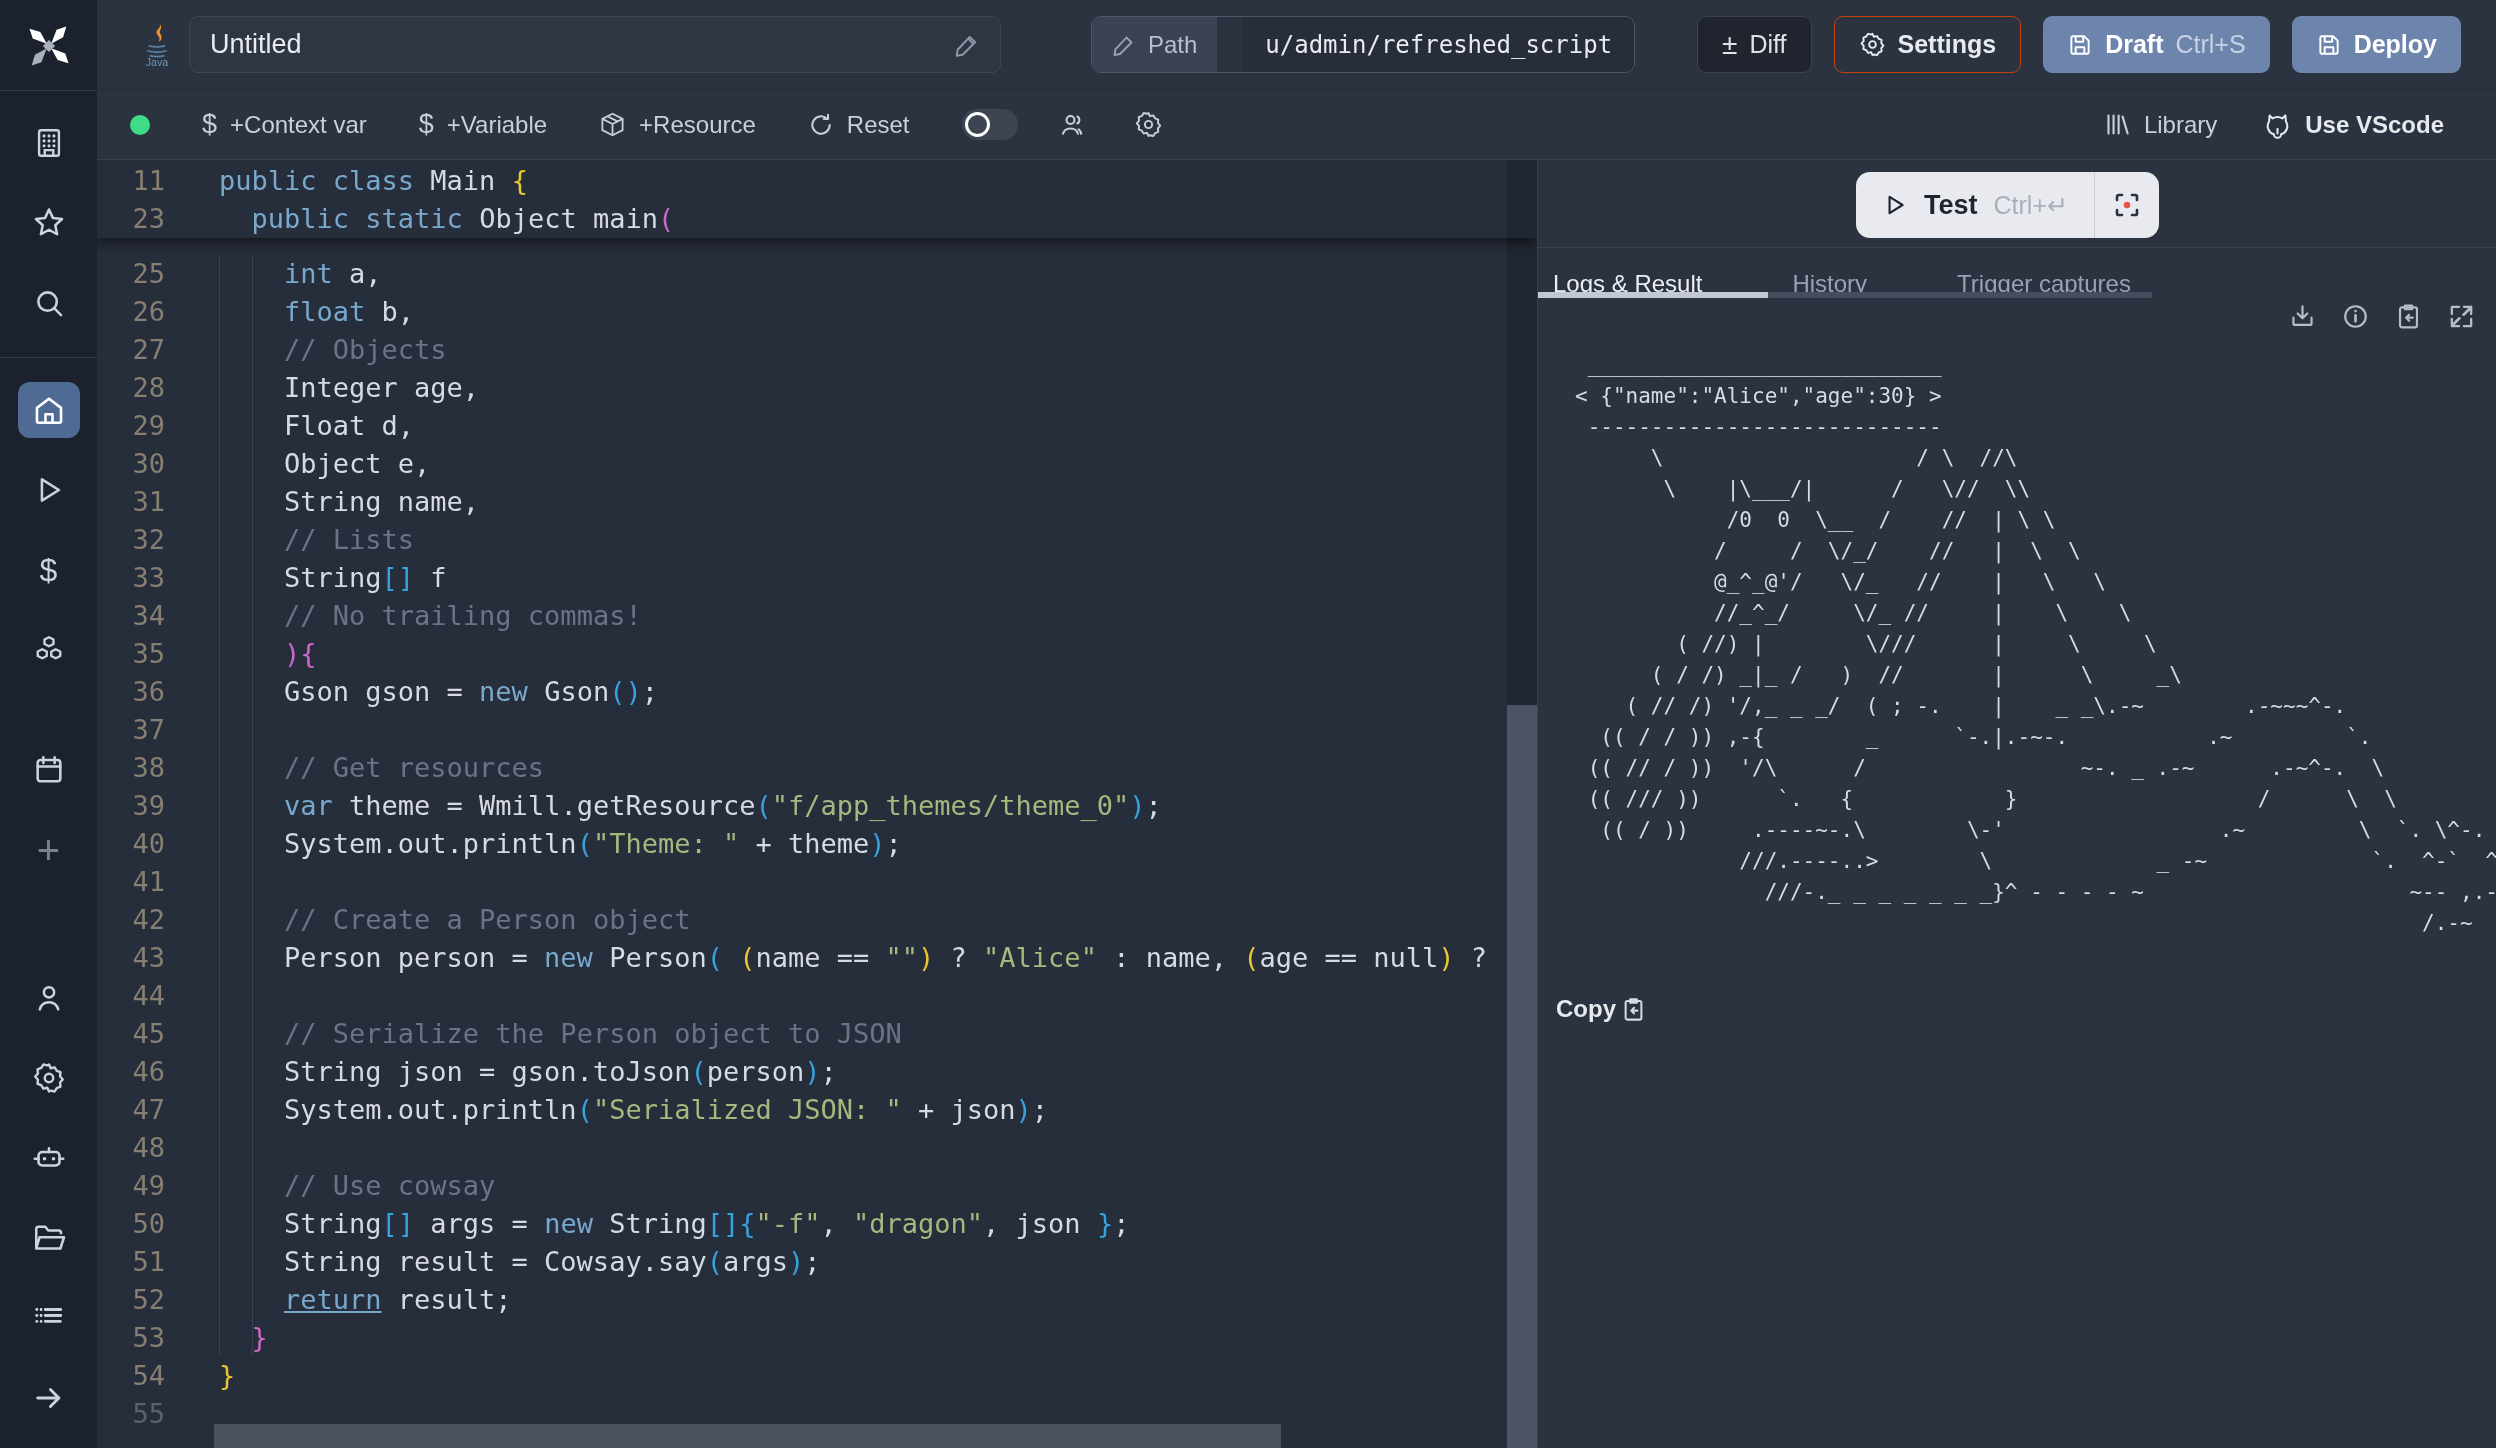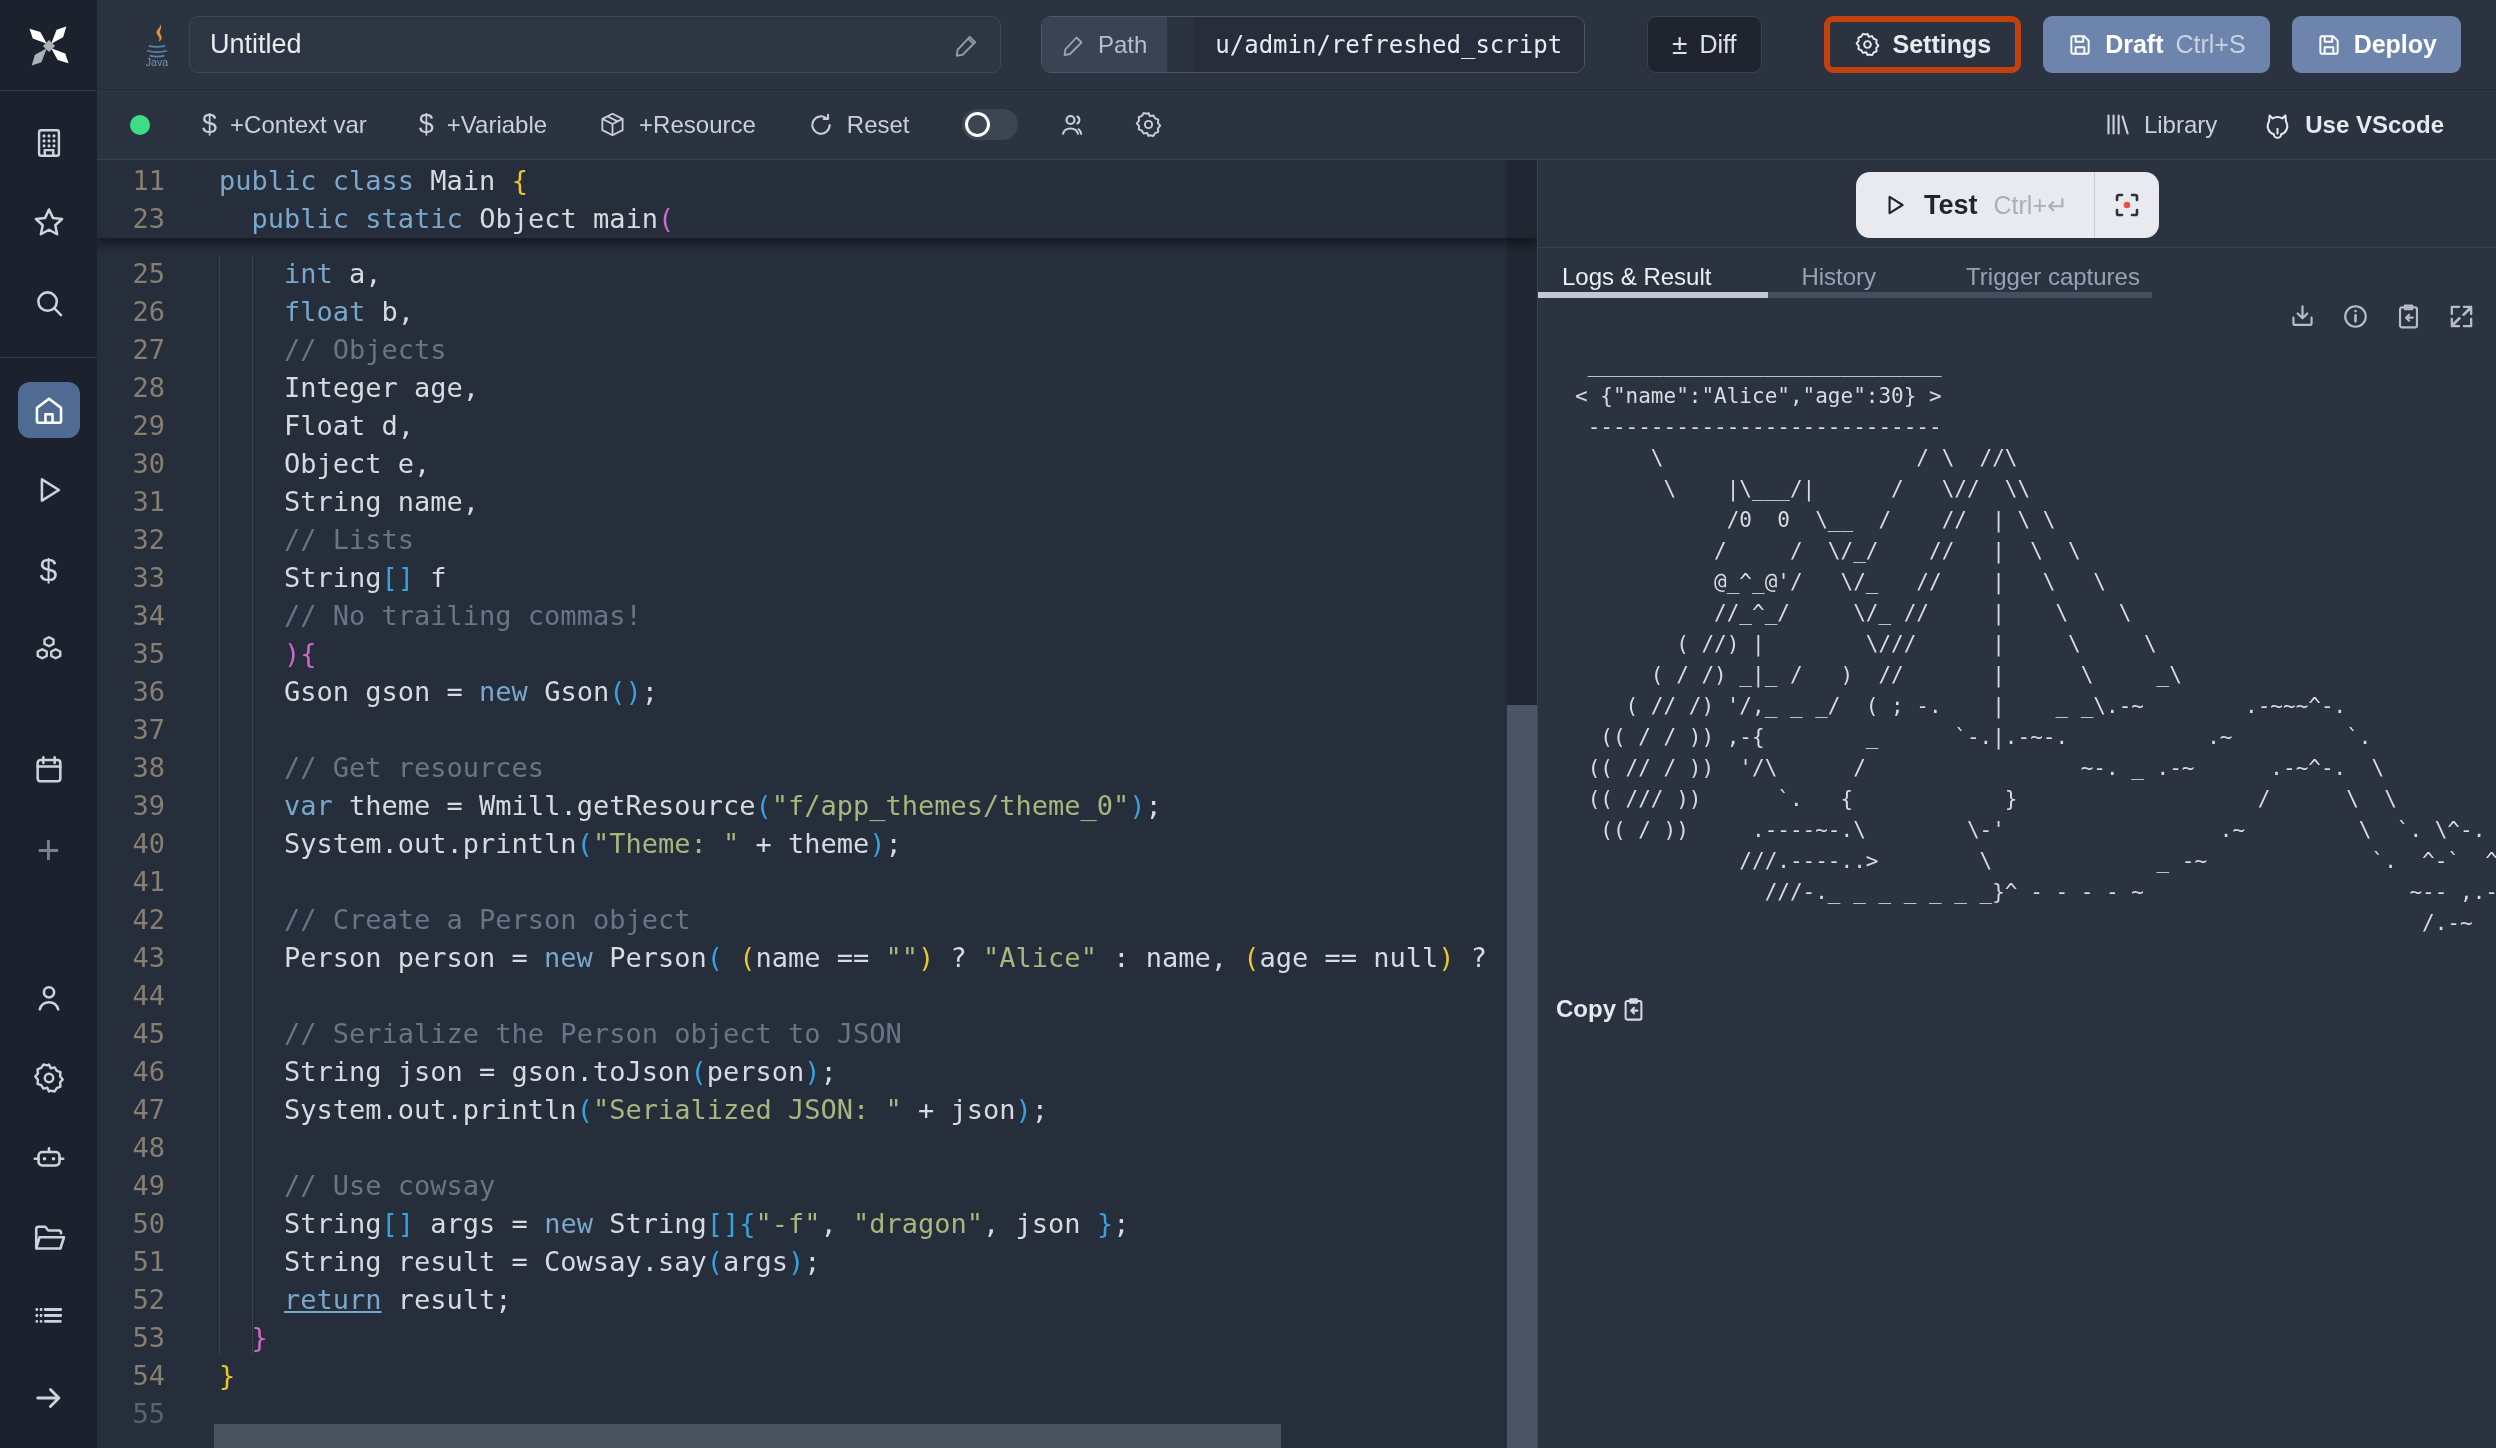--- a/index.html
+++ b/index.html
@@ -36,21 +36,21 @@
   .path-widget{display:flex;height:57px;border:1px solid #4e5668;border-radius:10px;overflow:hidden;
                cursor:pointer;margin-right:40px;gap:26px;}
   .path-left{display:flex;align-items:center;gap:12px;background:#3a4254;color:#b6bfcc;
              padding:0 20px;font-size:24px;}
   .path-value{display:flex;align-items:center;background:#272d3a;color:#e8ebf0;padding:0 22px;
               font-family:"DejaVu Sans Mono",monospace;font-size:24px;}
   .tb-btn{height:57px;border-radius:9px;display:flex;align-items:center;gap:12px;padding:0 24px;
           font-size:25px;font-weight:bold;cursor:pointer;color:#e7eaef;}
   .tb-btn .shortcut{font-weight:normal;color:#c8d2e2;}
   #diff-btn{background:#20242e;border:1px solid #3b4252;font-weight:normal;color:#dfe3e9;}
-  #settings-btn{background:transparent;border:6px solid #c2410c;font-weight:normal;margin-left:40px;}
+  #settings-btn{background:transparent;border:1px solid #c2410c;font-weight:normal;}
   #draft-btn,#deploy-btn{background:var(--accent-blue);color:#fff;}
   .plusminus{font-size:28px;font-weight:normal;color:#dfe3e9;line-height:1;}
 
   
   #toolbar{position:absolute;left:97px;top:90px;width:2399px;height:70px;background:var(--panel-bg);
            border-bottom:1px solid var(--border);display:flex;align-items:center;}
   .tl-left{display:flex;align-items:center;margin-left:33px;gap:52px;}
   .status-dot{width:20px;height:20px;border-radius:50%;background:var(--success-green);}
   .tl-item{display:flex;align-items:center;gap:13px;color:#c9d0da;font-size:24px;cursor:pointer;}
   .tl-item .dollar{font-size:27px;color:#c9d0da;}
@@ -83,21 +83,21 @@
   #panel{position:absolute;left:1537px;top:160px;width:959px;height:1288px;background:var(--panel-bg);
          border-left:1px solid var(--border);}
   .test-row{position:relative;height:88px;border-bottom:1px solid var(--border);}
   #test-group{position:absolute;left:318px;top:12px;height:66px;background:var(--test-bg);
               border-radius:14px;display:flex;align-items:center;overflow:hidden;cursor:pointer;}
   .test-main{display:flex;align-items:center;gap:16px;padding:0 26px;height:100%;}
   .test-label{color:#1f2430;font-size:27px;font-weight:bold;}
   .test-shortcut{color:#a8afbb;font-size:25px;}
   .test-sep{width:1px;height:100%;background:#c9ccd4;}
   .capture-seg{width:64px;height:100%;display:flex;align-items:center;justify-content:center;}
-  .tabs-row{position:relative;height:50px;display:flex;align-items:center;gap:90px;padding-left:24px;}
+  .tabs-row{position:relative;height:50px;display:flex;align-items:flex-end;gap:90px;padding-left:15px;}
   .tab{font-size:24px;color:#99a2b2;padding-top:8px;cursor:pointer;}
   .tab.active{color:#eceef2;}
   .tab-underline-active{position:absolute;left:0;top:44px;width:230px;height:6px;background:#c3c9d4;}
   .tab-underline-rest{position:absolute;left:230px;top:44px;width:384px;height:6px;background:#454d5e;}
   .result-icons{position:absolute;right:20px;top:142px;display:flex;gap:24px;color:#b6bdc9;}
   .ric{cursor:pointer;}
   #result-ascii{position:absolute;left:18px;top:190px;width:941px;height:600px;overflow:hidden;
                 font-family:"DejaVu Sans Mono",monospace;font-size:21px;line-height:31px;color:#d8dce2;
                 white-space:pre;margin-left:19px;}
   .copy-row{position:absolute;left:18px;top:835px;display:flex;align-items:center;gap:4px;cursor:pointer;}

